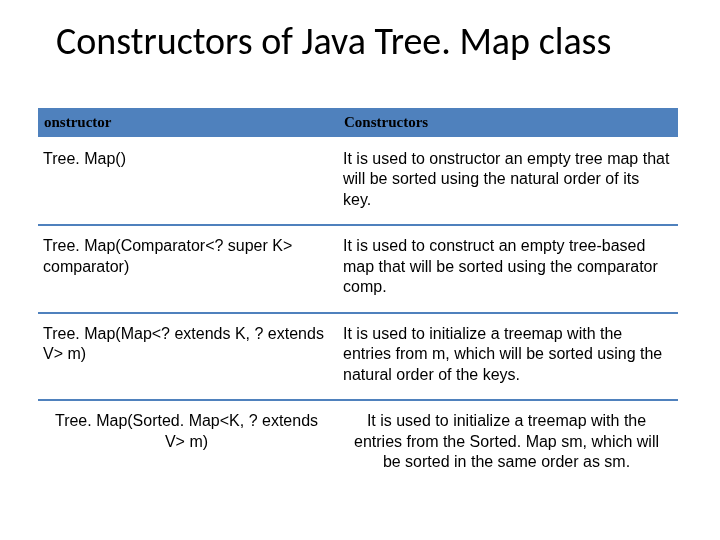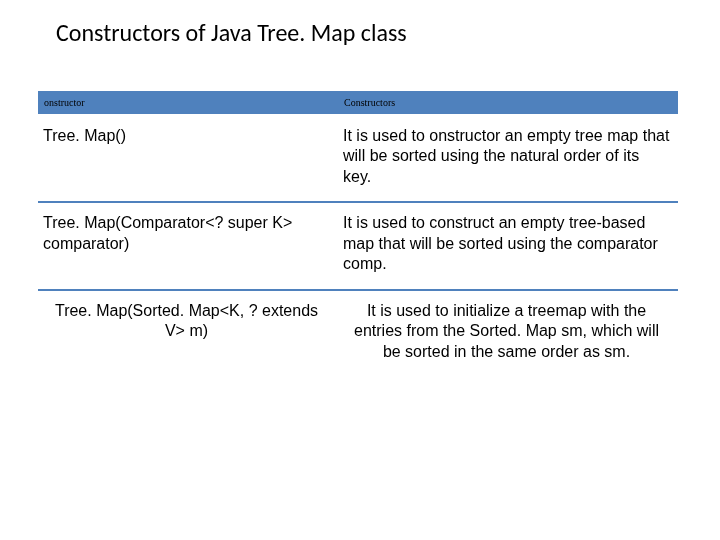--- a/index.html
+++ b/index.html
@@ -5,38 +5,38 @@
   * { box-sizing: border-box; margin: 0; padding: 0; }
   body {
     width: 720px;
     height: 540px;
     background: #ffffff;
     font-family: Verdana, Geneva, sans-serif;
     overflow: hidden;
   }
   .title {
     font-family: Calibri, Arial, sans-serif;
-    font-size: 24px;
+    font-size: 38px;
     color: #000;
     padding: 18px 0 0 56px;
     font-weight: 400;
   }
   .tbl {
     width: 640px;
     margin: 44px 0 0 38px;
     border-collapse: collapse;
     table-layout: fixed;
   }
   .tbl th {
     background: #4f81bd;
     color: #000;
     text-align: left;
     font-family: "Times New Roman", Georgia, serif;
-    font-weight: normal;
-    font-size: 10px;
+    font-weight: bold;
+    font-size: 15px;
     padding: 6px 10px 6px 6px;
     border-bottom: 2px solid #fff;
   }
   .tbl th:first-child { width: 300px; }
   .tbl td {
     font-family: Verdana, Geneva, sans-serif;
     font-size: 16px;
     color: #000;
     padding: 10px 8px 14px 5px;
     vertical-align: top;
@@ -60,17 +60,21 @@
   <tbody>
     <tr>
       <td>Tree. Map()</td>
       <td>It is used to onstructor an empty tree map that will be sorted using the natural order of its key.</td>
     </tr>
     <tr>
       <td>Tree. Map(Comparator&lt;? super K&gt; comparator)</td>
       <td>It is used to construct an empty tree-based map that will be sorted using the comparator comp.</td>
     </tr>
     <tr>
+      <td>Tree. Map(Map&lt;? extends K, ? extends V&gt; m)</td>
+      <td>It is used to initialize a treemap with the entries from m, which will be sorted using the natural order of the keys.</td>
+    </tr>
+    <tr>
       <td>Tree. Map(Sorted. Map&lt;K, ? extends V&gt; m)</td>
       <td>It is used to initialize a treemap with the entries from the Sorted. Map sm, which will be sorted in the same order as sm.</td>
     </tr>
   </tbody>
 </table>
 
 </body></html>

